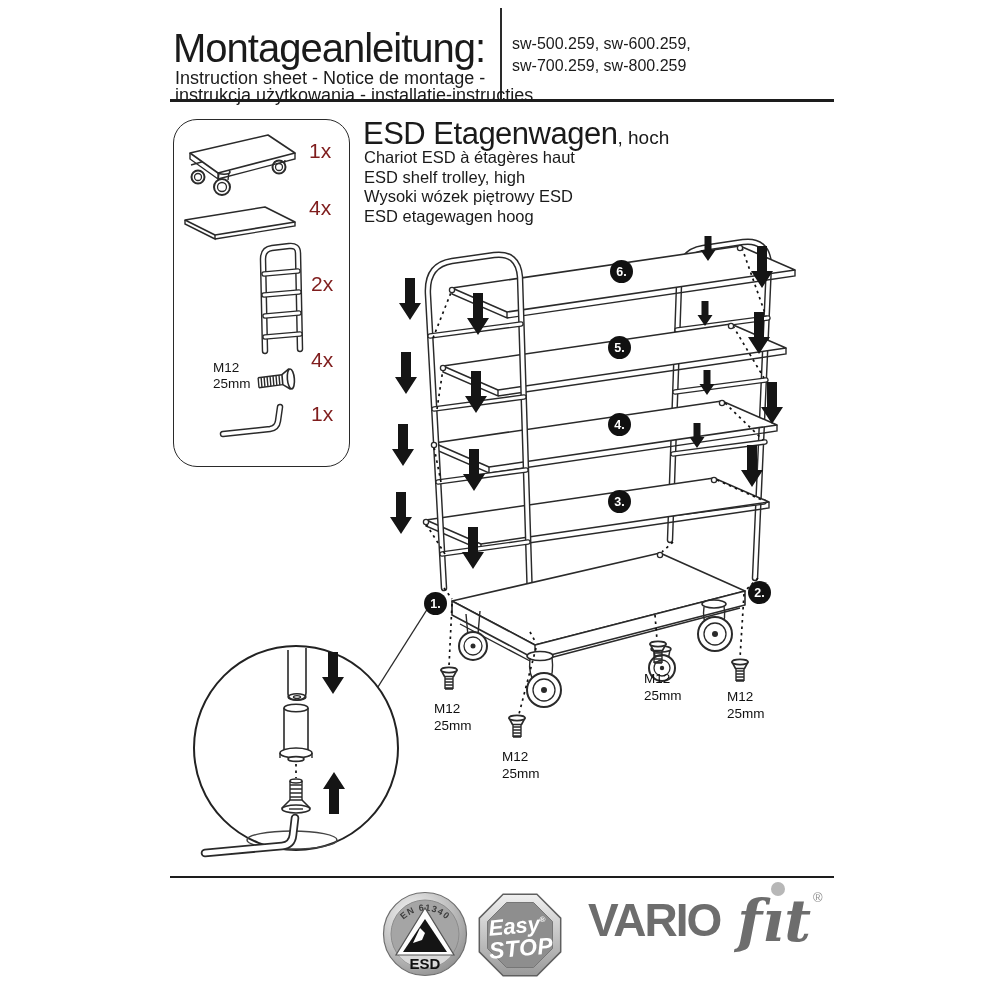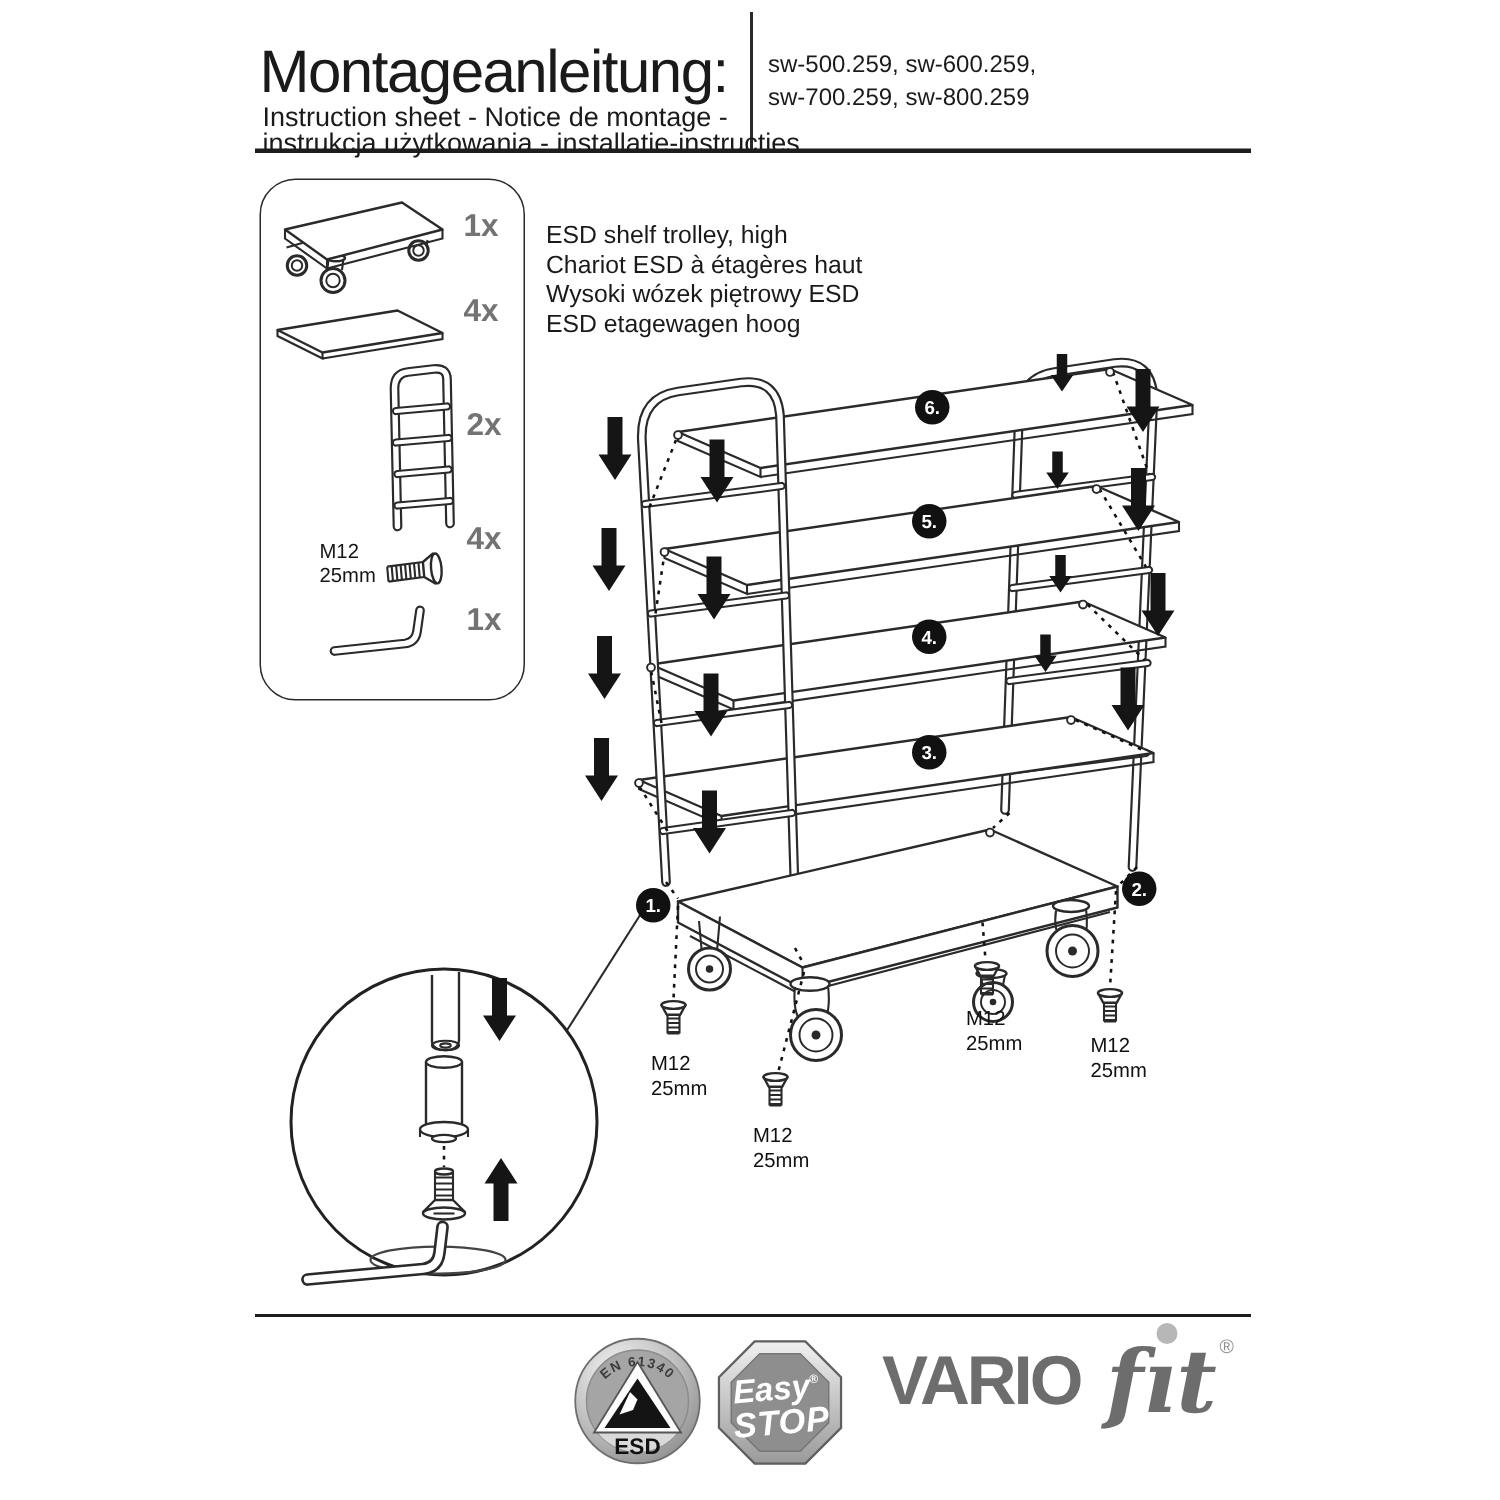--- a/index.html
+++ b/index.html
@@ -9,21 +9,21 @@
   
   .h-title{left:173px;top:26px;font-size:40px;letter-spacing:-1px;font-weight:400;white-space:nowrap;}
   .h-divider{left:500px;top:8px;width:2px;height:92px;background:#2a2a2a;}
   .h-codes{left:512px;top:33px;font-size:16px;line-height:22px;}
   .h-sub1{left:175px;top:68px;font-size:18px;}
   .h-sub2{left:175px;top:85px;font-size:18px;}
   .h-rule{left:170px;top:99px;width:664px;height:3px;background:#1d1d1d;}
   .f-rule{left:170px;top:876px;width:664px;height:2px;background:#1d1d1d;}
   
   .parts-box{left:173px;top:119px;width:175px;height:346px;border:1.6px solid #2a2a2a;border-radius:24px;}
-  .qty{position:absolute;font-size:21px;font-weight:700;color:#737373;}
+  .qty{position:absolute;font-size:21px;font-weight:400;color:#7f1d1d;}
   .plabel{position:absolute;font-size:13.5px;line-height:15.5px;color:#161616;}
   
   .p-title{left:363px;top:116px;font-size:31px;letter-spacing:-0.5px;white-space:nowrap;}
   .p-title .suffix{font-size:19px;letter-spacing:0;}
   .p-langs{left:364px;top:148px;font-size:16.5px;line-height:19.5px;}
   
   .chip{position:absolute;width:23px;height:23px;border-radius:50%;background:#111;color:#fff;
         font-size:12.5px;font-weight:bold;display:flex;align-items:center;justify-content:center;}
   .mlabel{position:absolute;font-size:13.5px;line-height:17px;color:#111;}
   
@@ -54,23 +54,26 @@
   <div class="abs h-title">Montageanleitung:</div>
   <div class="abs h-divider"></div>
   <div class="abs h-codes">
     <div>sw-500.259, sw-600.259,</div>
     <div>sw-700.259, sw-800.259</div>
   </div>
   <div class="abs h-sub1">Instruction sheet - Notice de montage -</div>
   <div class="abs h-sub2">instrukcja użytkowania - installatie-instructies</div>
   <div class="abs h-rule"></div>
 
+  <div class="abs p-title">
+    <span>ESD Etagenwagen</span><span class="suffix">, hoch</span>
+  </div>
   <div class="abs p-langs">
+    <div>Chariot ESD à étagères haut</div>
     <div>ESD shelf trolley, high</div>
-    <div>Chariot ESD à étagères haut</div>
     <div>Wysoki wózek piętrowy ESD</div>
     <div>ESD etagewagen hoog</div>
   </div>
 
   <div class="abs parts-box"></div>
   <svg class="abs" style="left:173px;top:119px" width="175" height="346" viewBox="0 0 175 346">
 
     <g>
       <path class="thin" d="M18,46 L32,42"></path>
       <circle class="wheel" cx="25" cy="58" r="6.5"></circle>

